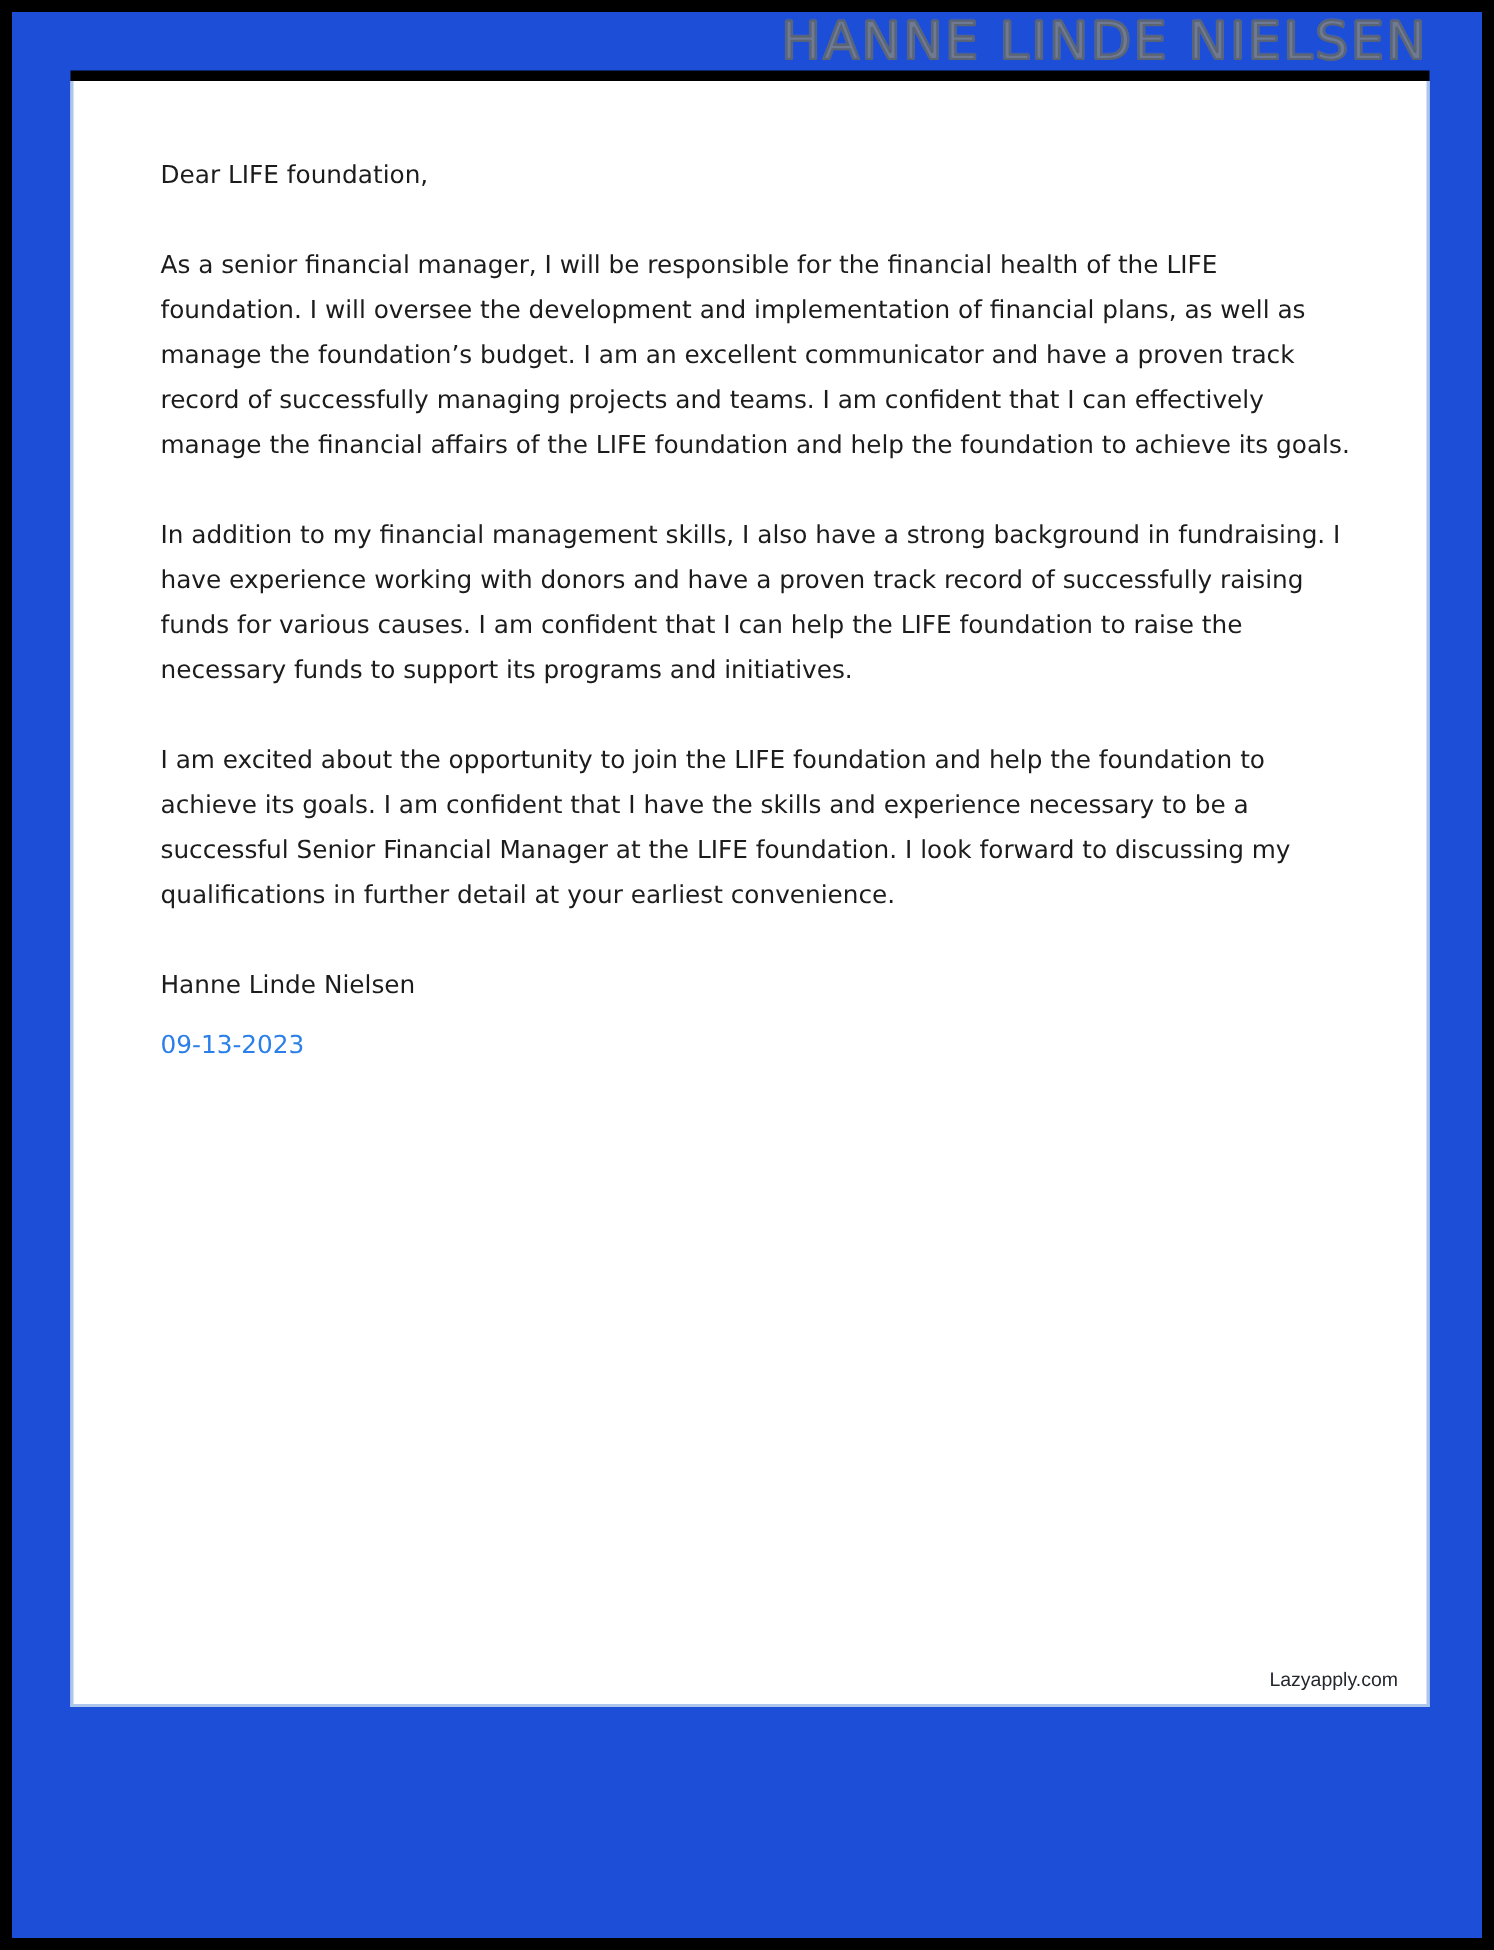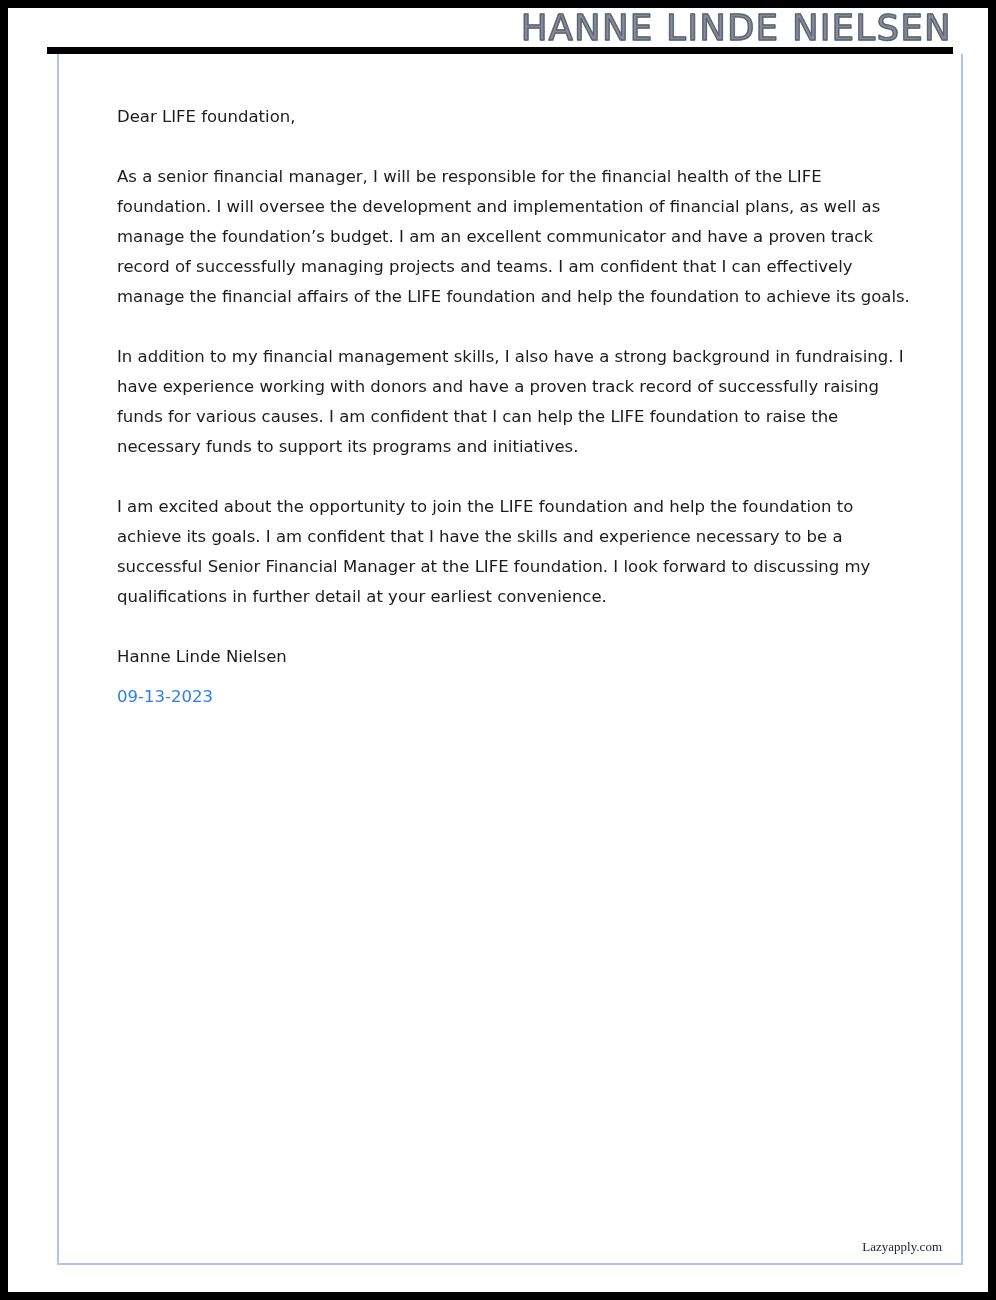--- a/index.html
+++ b/index.html
@@ -15,21 +15,21 @@
     overflow: hidden;
   }
 
   
   .page-frame {
     position: absolute;
     left: 8px;
     top: 8px;
     width: 980px;
     height: 1284px;
-    background: #ffffff;
+    background: #1d4ed8;
     box-sizing: border-box;
   }
 
   
   .letterhead {
     position: absolute;
     left: 0;
     top: 0;
     width: 980px;
     height: 39px;
@@ -60,24 +60,24 @@
     left: 39px;
     top: 39px;
     width: 906px;
     height: 7px;
     background: #000000;
   }
 
   
   .letter-card {
     position: absolute;
-    left: 49px;
+    left: 39px;
     top: 46px;
     width: 906px;
-    height: 1211px;
+    height: 1084px;
     background: #ffffff;
     border: 2px solid #aec5ec;
     border-top: none;
     box-sizing: border-box;
   }
 
   .letter-body {
     position: absolute;
     left: 58px;
     top: 48px;
@@ -110,21 +110,21 @@
     font-family: "DejaVu Sans", sans-serif;
     font-size: 16.5px;
     line-height: 30px;
     color: #2a7fe8;
   }
 
   .footer-watermark {
     position: absolute;
     right: 19px;
     bottom: 8px;
-    font-family: Liberation Serif, serif;
+    font-family: Liberation Sans, sans-serif;
     font-size: 13px;
     line-height: 17px;
     color: #24282e;
   }
 </style>
 </head>
 <body>
 
 <div class="page-frame">
 

